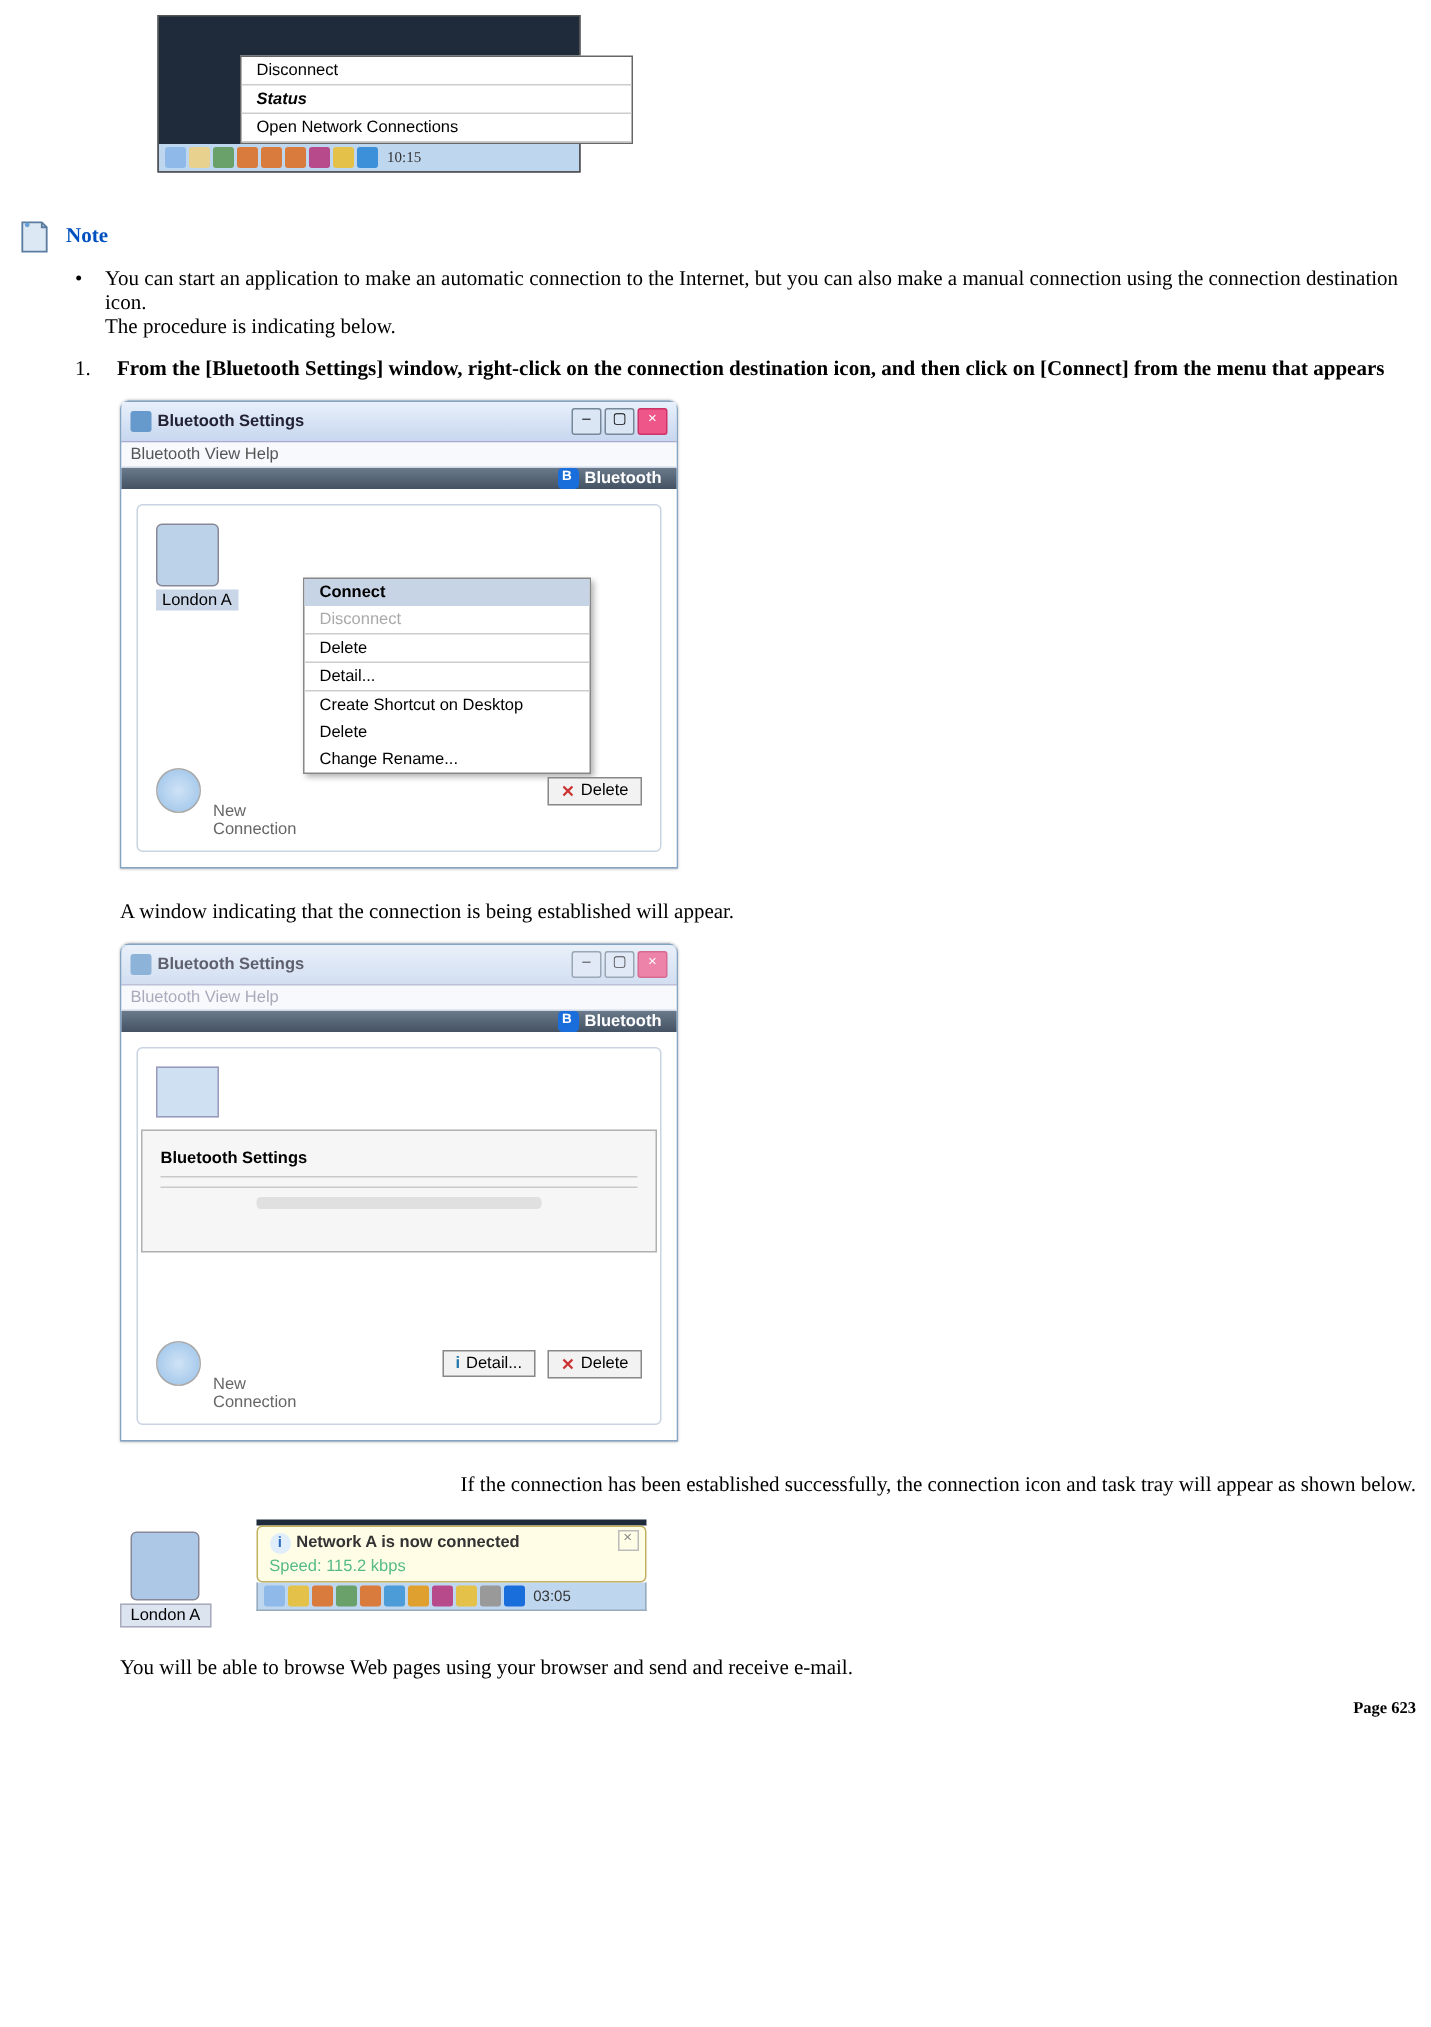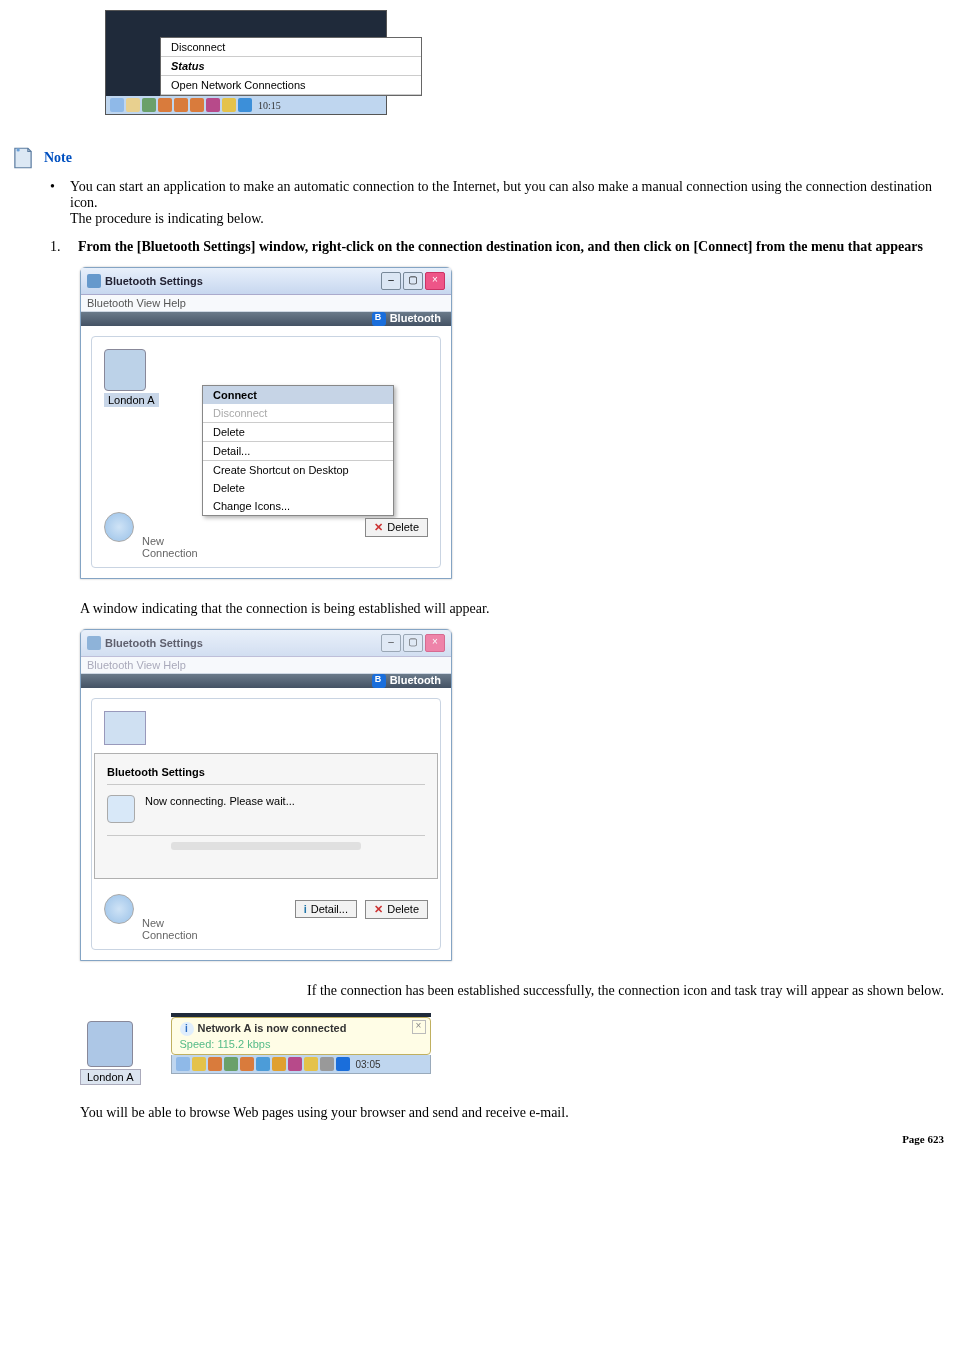--- a/index.html
+++ b/index.html
@@ -306,21 +306,21 @@
       <div class="ctx-menu">
         <div class="ctx-item sel">Connect</div>
         <div class="ctx-item disabled">Disconnect</div>
         <div class="ctx-sep"></div>
         <div class="ctx-item">Delete</div>
         <div class="ctx-sep"></div>
         <div class="ctx-item">Detail...</div>
         <div class="ctx-sep"></div>
         <div class="ctx-item">Create Shortcut on Desktop</div>
         <div class="ctx-item">Delete</div>
-        <div class="ctx-item">Change Icons...</div>
+        <div class="ctx-item">Change Rename...</div>
       </div>
 
       <div class="bottom-row">
         <div class="new-conn-icon"></div>
         <div class="new-conn-label" style="white-space:pre-line;">New
 Connection</div>
         <div class="spacer"></div>
         <div class="btn">
             <span class="btn-x">✕</span>
             <span>Delete</span>
@@ -346,24 +346,20 @@
   <div class="toolbar-bt">
     <span class="bt-logo"></span><span>Bluetooth</span>
   </div>
   <div class="content-area">
     <div class="content-inner" style="min-height:230px; padding:12px 12px 8px;">
       <div style="width:40px;height:32px;background:#cfe0f2;border:1px solid #99b;"></div>
 
       <div class="dialog" style="margin-top:8px;">
         <div class="dialog-title">Bluetooth Settings</div>
         <div style="height:1px;background:#c9c9c9;margin-bottom:6px;"></div>
-        <div class="dialog-body">
-          <div class="spin-icon"></div>
-          <div style="padding-top:0;">Now connecting. Please wait...</div>
-        </div>
         <div style="height:1px;background:#c9c9c9;"></div>
         <div style="height:8px;background:#e0e0e0;margin-top:6px;width:60%;margin-left:auto;margin-right:auto;border-radius:3px;"></div>
       </div>
 
       <div class="bottom-row">
         <div class="new-conn-icon"></div>
         <div class="new-conn-label" style="white-space:pre-line;">New
 Connection</div>
         <div class="spacer"></div>
         <div class="btn">

